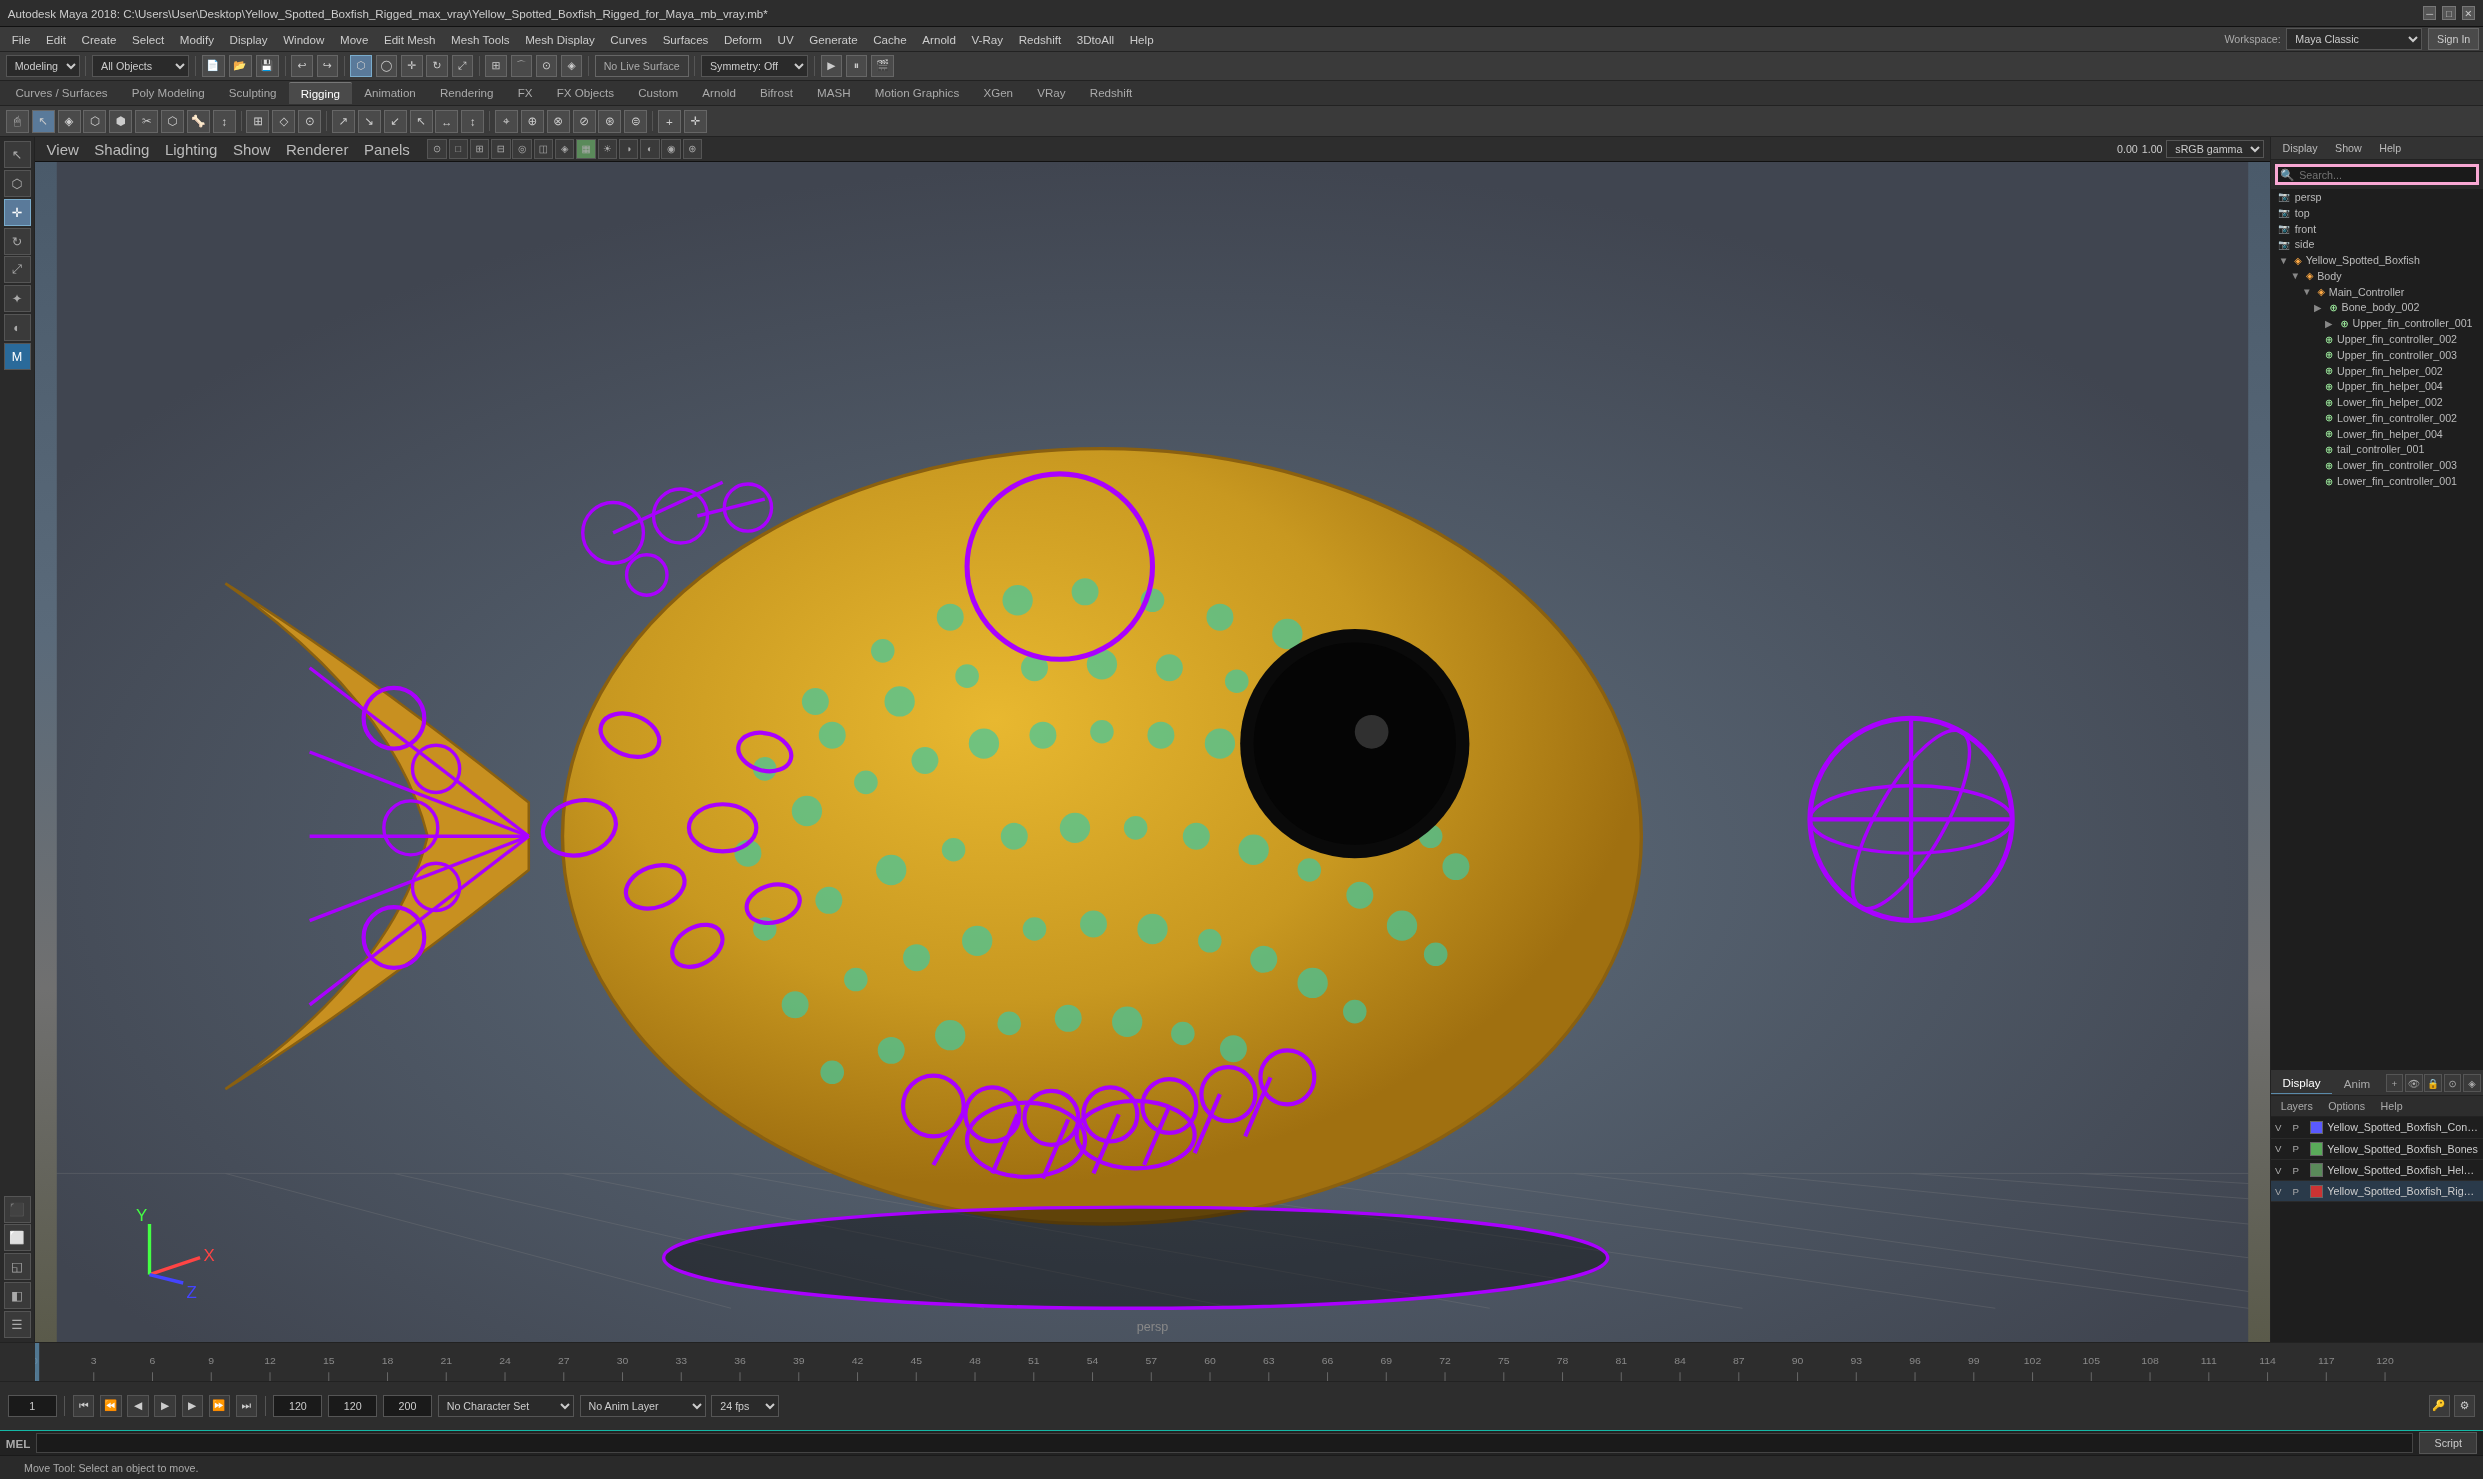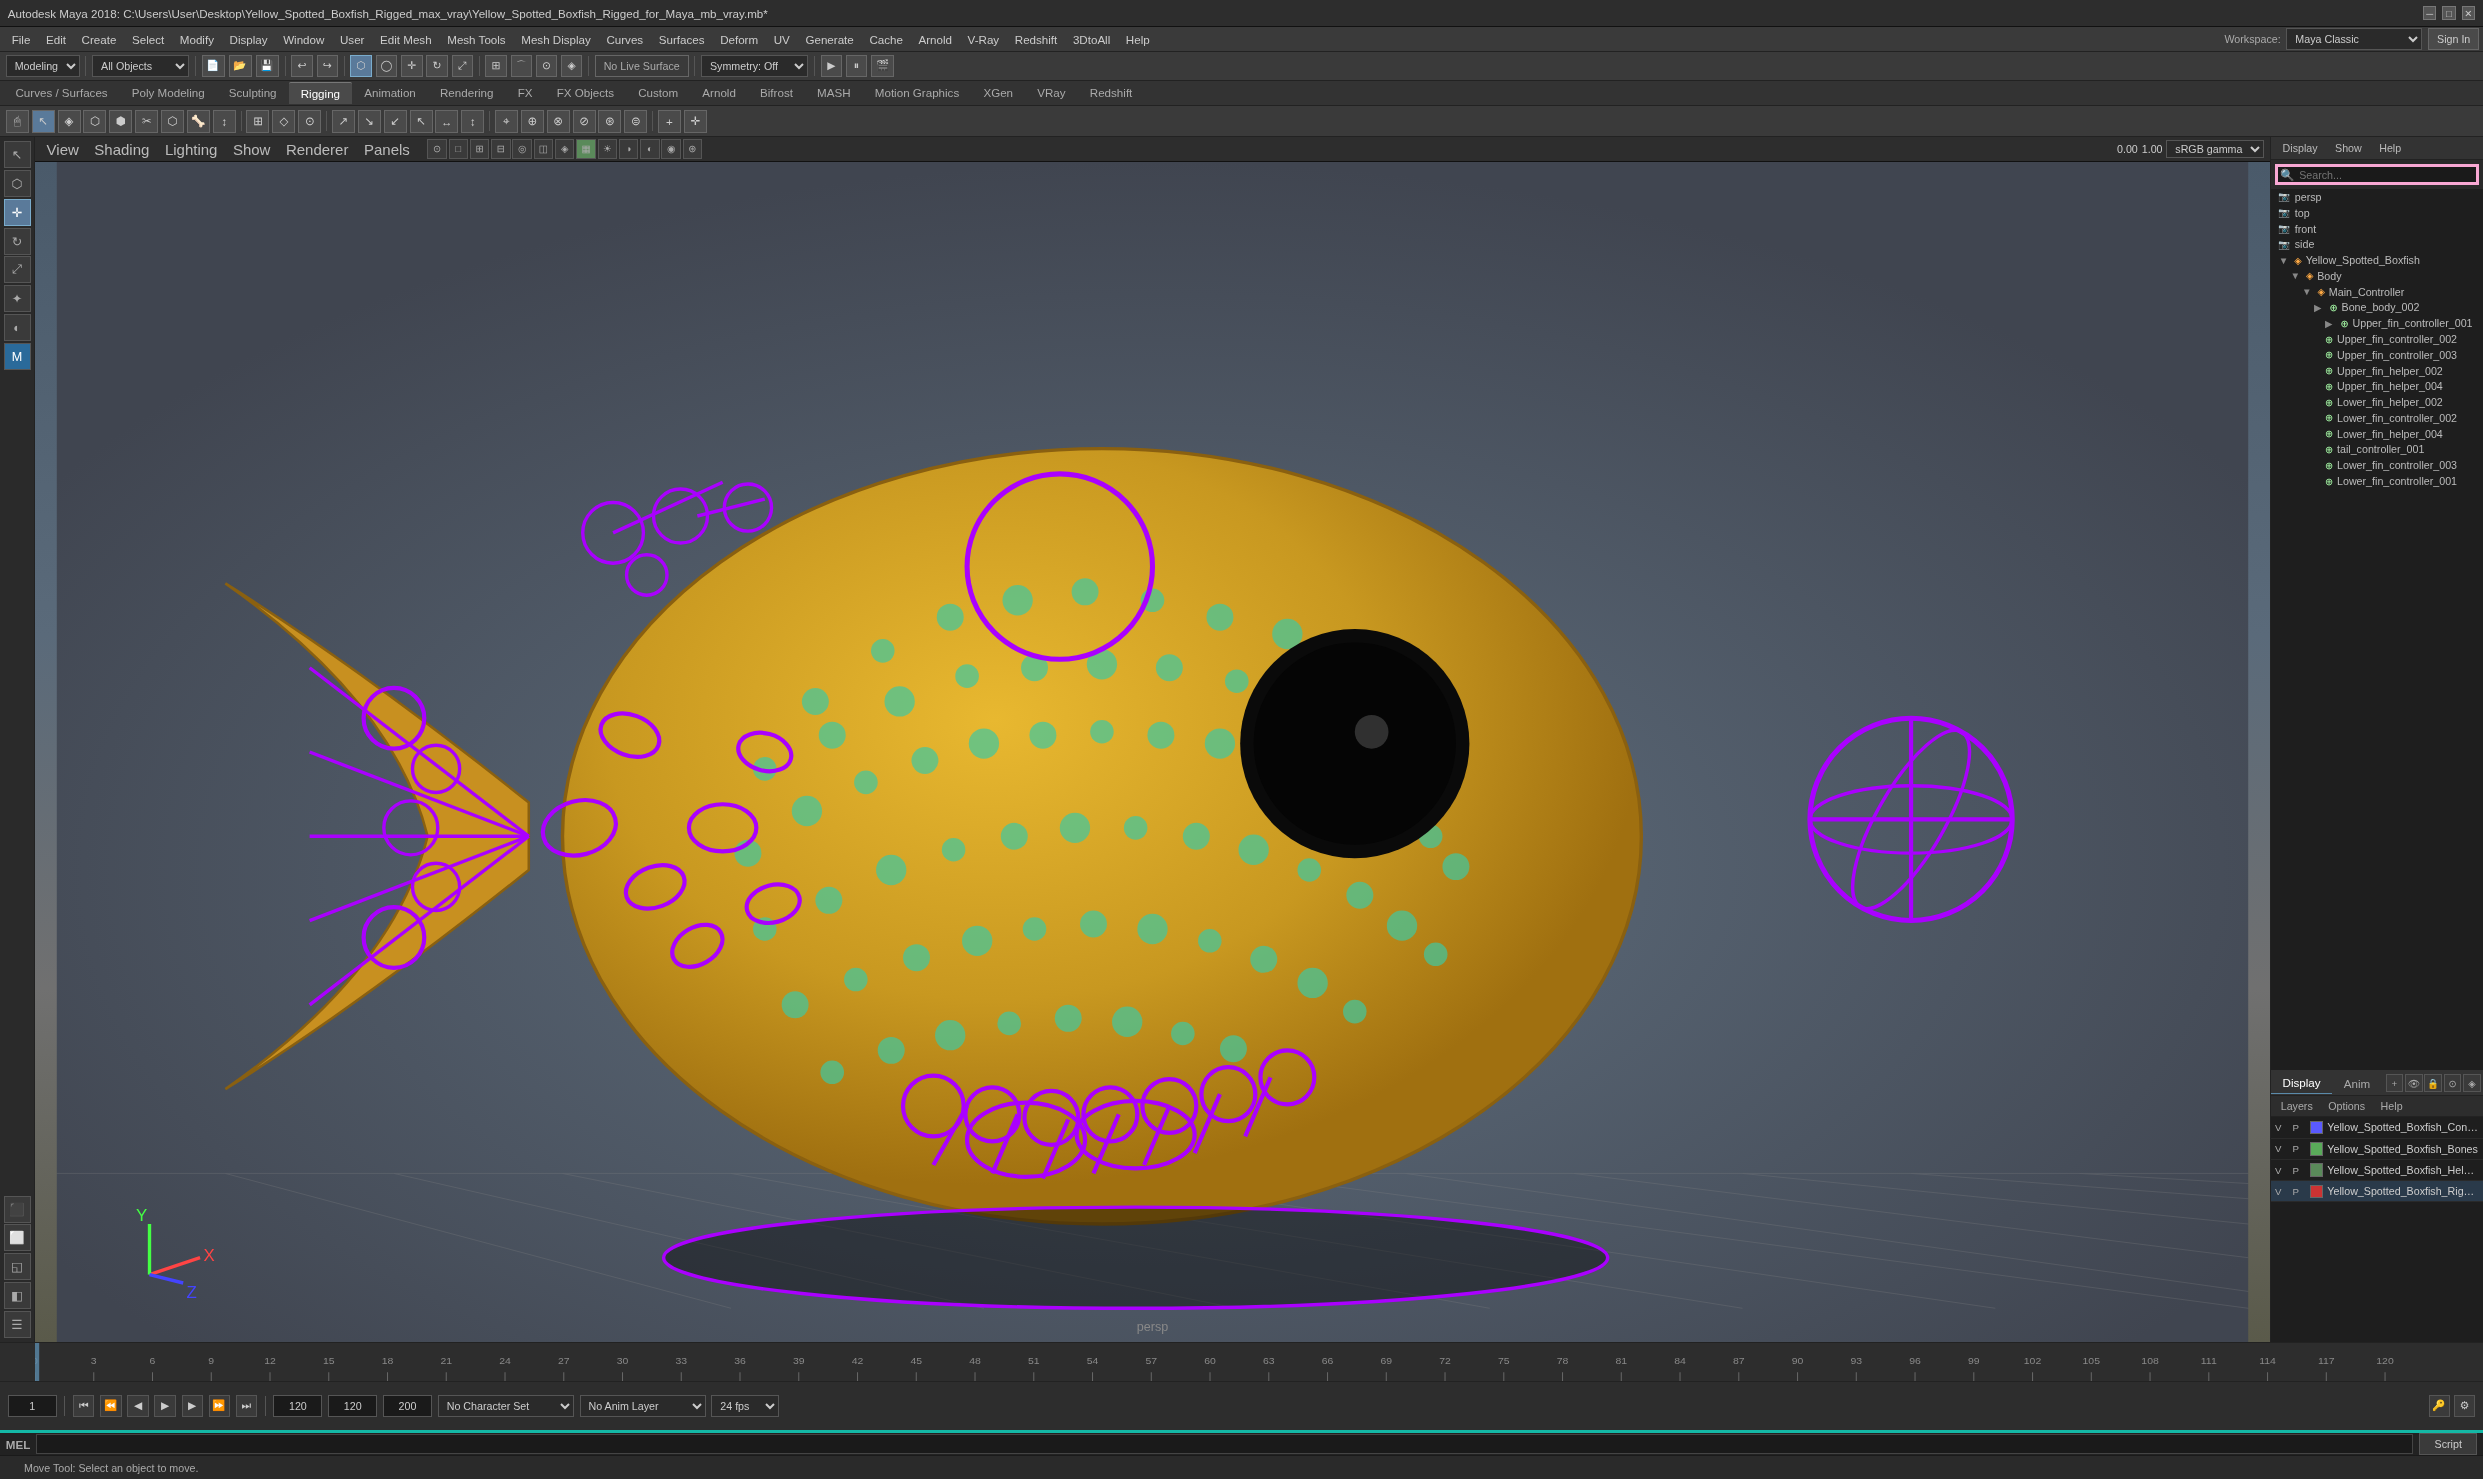--- a/index.html
+++ b/index.html
@@ -477,21 +477,21 @@
       display: flex;
       align-items: center;
       gap: 3.9px;
     }
 
     
     #command-line {
       width: 100%;
       height: 25px;
       background: #222;
-      border-top: 3px solid #14b8a6;
+      border-top: 1px solid #14b8a6;
       display: flex;
       align-items: center;
       padding: 0 5.8px;
       gap: 5.8px;
     }
     .mel-label {
       font-size: 11.6px;
       color: #aaa;
       font-weight: bold;
     }
@@ -549,21 +549,21 @@
 </div>
 
 <div id="menu-bar">
   <span class="menu-item">File</span>
   <span class="menu-item">Edit</span>
   <span class="menu-item">Create</span>
   <span class="menu-item">Select</span>
   <span class="menu-item">Modify</span>
   <span class="menu-item">Display</span>
   <span class="menu-item">Window</span>
-  <span class="menu-item">User</span>
+  <span class="menu-item">Move</span>
   <span class="menu-item">Edit Mesh</span>
   <span class="menu-item">Mesh Tools</span>
   <span class="menu-item">Mesh Display</span>
   <span class="menu-item">Curves</span>
   <span class="menu-item">Surfaces</span>
   <span class="menu-item">Deform</span>
   <span class="menu-item">UV</span>
   <span class="menu-item">Generate</span>
   <span class="menu-item">Cache</span>
   <span class="menu-item">Arnold</span>

